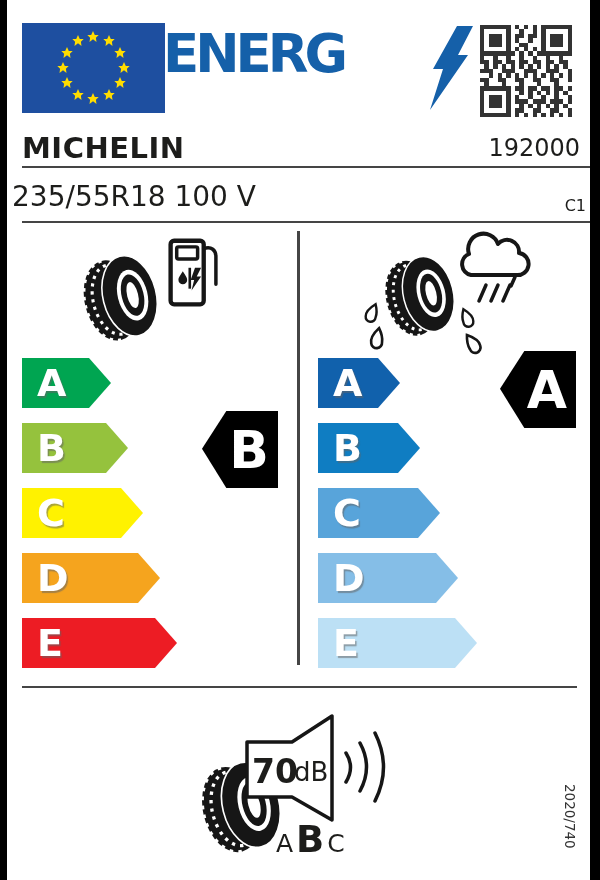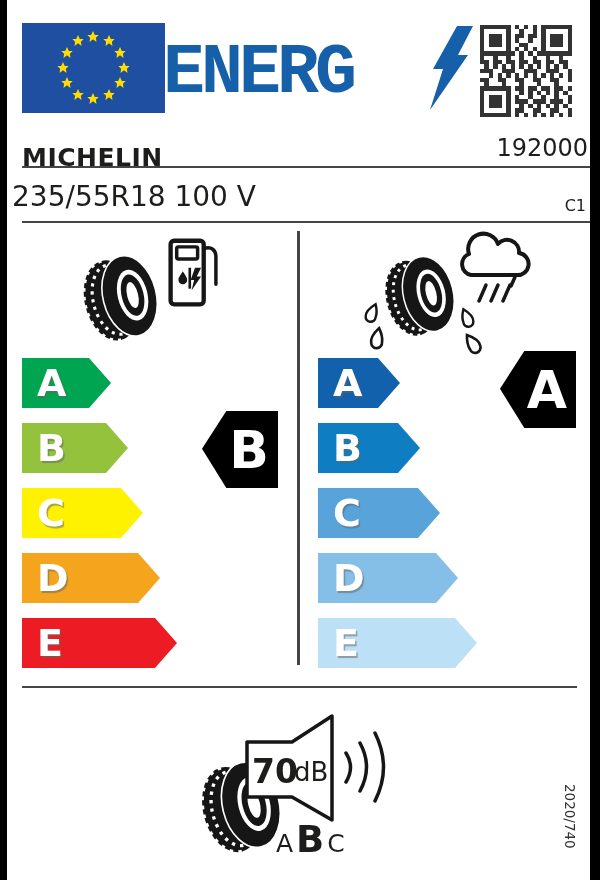--- a/index.html
+++ b/index.html
@@ -2,23 +2,23 @@
 <html><head>
 <meta charset="utf-8">
 <style>
   html,body{margin:0;padding:0;background:#fff;}
   .label{position:relative;width:600px;height:880px;background:#fff;overflow:hidden;
          font-family:"DejaVu Sans","Liberation Sans",sans-serif;color:#1d1d1b;}
   .edge{position:absolute;top:0;height:880px;background:#000;}
   .edge.left{left:0;width:7px;}
   .edge.right{left:590px;width:10px;}
   .abs{position:absolute;}
-  .energ{position:absolute;left:163px;top:28px;font-size:70px;line-height:92px;font-weight:bold;letter-spacing:-4px;font-family:Liberation Mono, monospace;}
-  .brand{position:absolute;left:22px;top:131px;font-size:25px;font-weight:bold;letter-spacing:.5px;margin-top:12px;}
-  .model{position:absolute;right:12px;top:134px;font-size:24px;}
+  .energ{position:absolute;left:163px;top:8px;font-size:53px;line-height:92px;font-weight:bold;letter-spacing:-4px;}
+  .brand{position:absolute;left:22px;top:131px;font-size:29px;font-weight:bold;letter-spacing:.5px;}
+  .model{position:absolute;right:20px;top:134px;font-size:24px;}
   .sizeline{position:absolute;left:12px;top:180px;font-size:28px;}
   .classline{position:absolute;right:14px;top:196px;font-size:16px;}
   .hline{position:absolute;left:22px;height:2px;background:#454545;}
   .vline{position:absolute;left:297px;top:231px;width:3px;height:434px;background:#454545;}
   .bar{position:absolute;height:50px;display:flex;align-items:center;
        clip-path:polygon(0 0,calc(100% - 22px) 0,100% 50%,calc(100% - 22px) 100%,0 100%);
        filter:drop-shadow(0 0 1px rgba(90,90,90,.75));}
   .bar-letter{font-size:38px;font-weight:bold;color:#fff;padding-left:15px;
               text-shadow:1.5px 1.5px 1px rgba(100,100,100,.55);}
   .pointer{position:absolute;width:76px;height:77px;background:#000;box-sizing:border-box;

